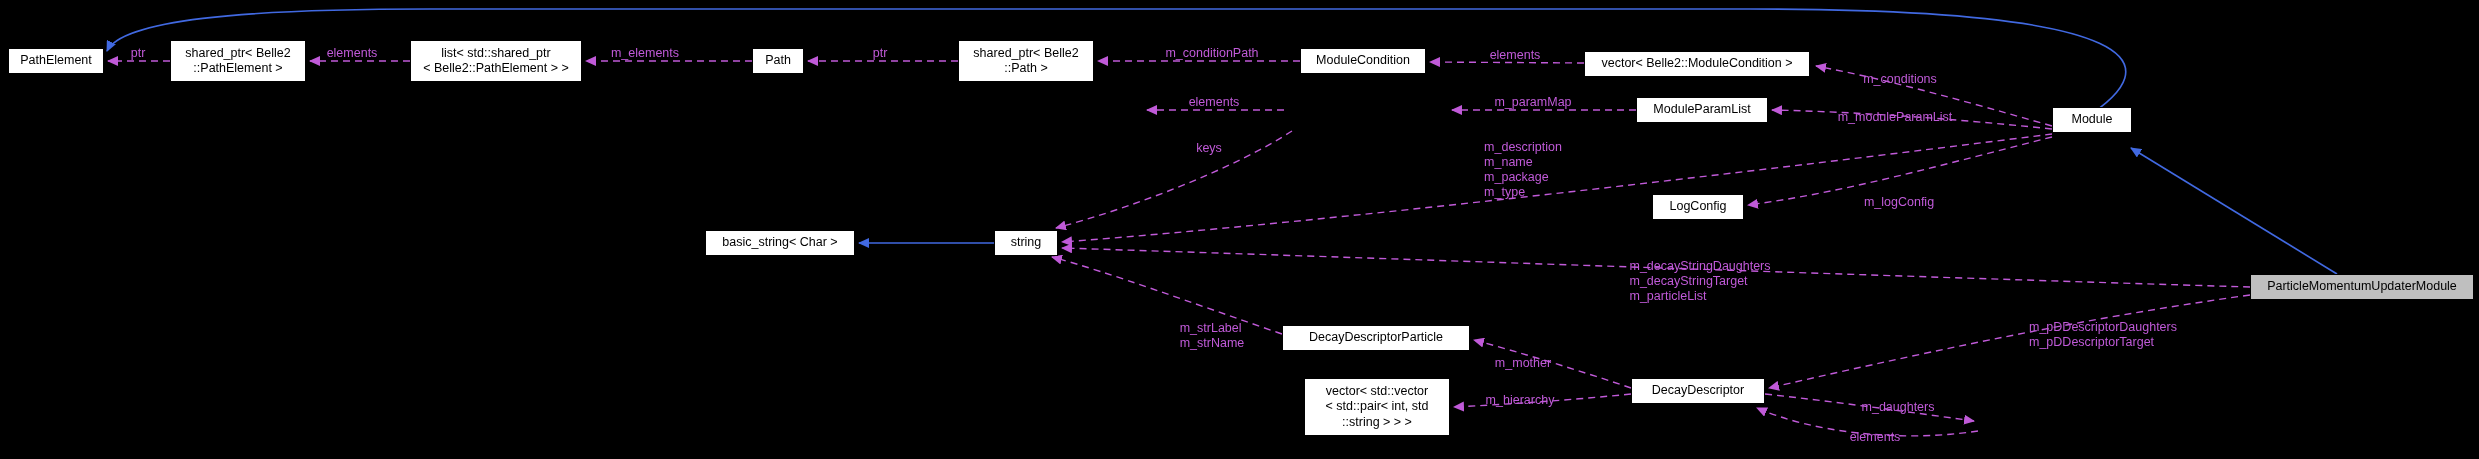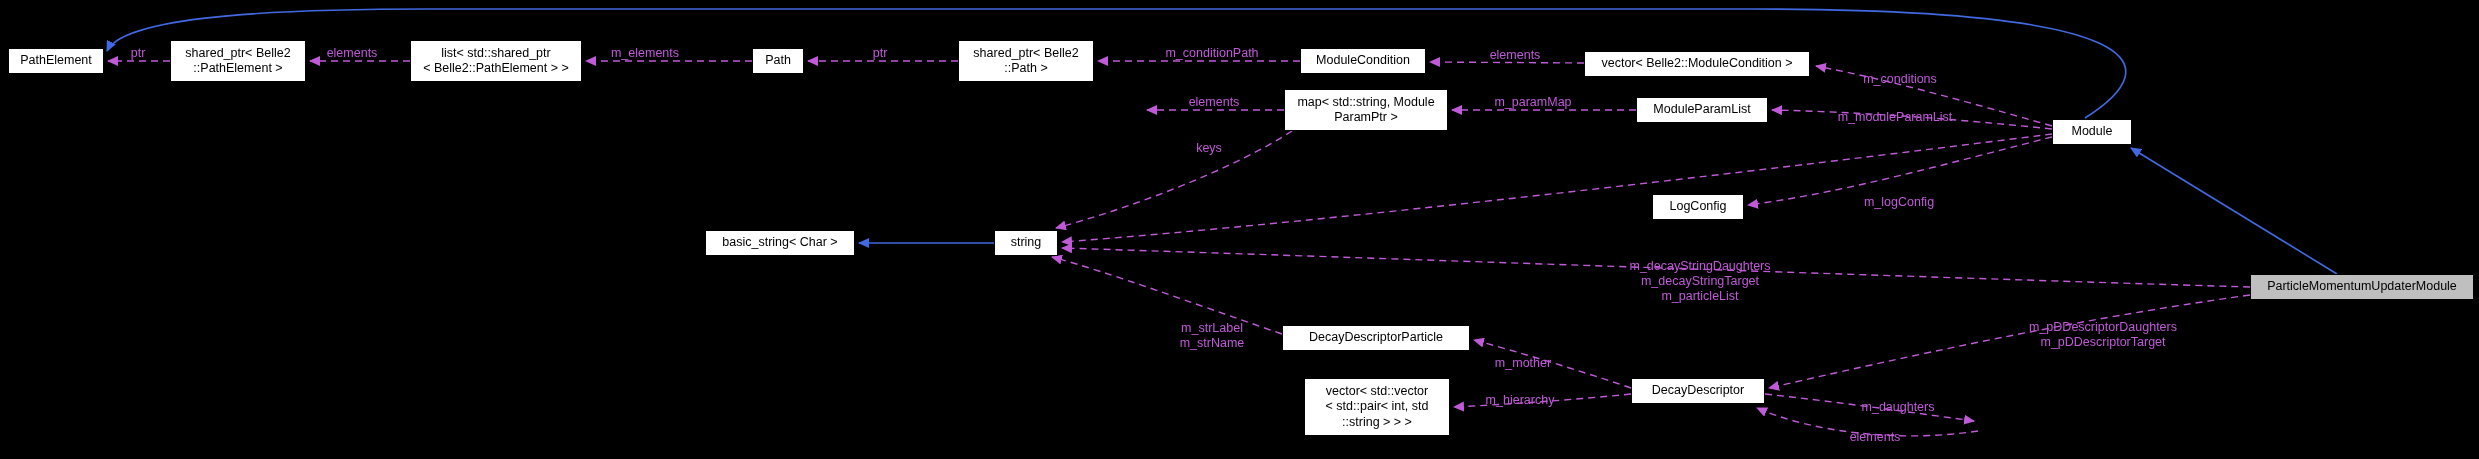--- a/index.html
+++ b/index.html
@@ -19,21 +19,21 @@
     display:flex;align-items:center;justify-content:center;
     background:var(--node-fill,#fff);color:var(--node-text,#000);
     border:1px solid var(--node-border,#000);
     font-size:12.5px;line-height:15.5px;text-align:center;white-space:pre-line;
     cursor:pointer;
   }
   .node.highlight{background:var(--highlight-fill,#bfbfbf);}
   .elabel{
     position:absolute;transform:translate(-50%,-50%);
     color:var(--usage-edge,#c05ad8);
-    font-size:12.5px;line-height:15px;text-align:center;white-space:pre-line;
+    font-size:12.5px;line-height:15px;white-space:pre-line;
   }
 </style>
 </head>
 <body>
 
 <div class="canvas">
 
   <svg class="edges" width="2479" height="459" viewBox="0 0 2479 459">
     <defs>
       <marker id="mu" markerUnits="userSpaceOnUse" markerWidth="12" markerHeight="10" refX="10" refY="5" orient="auto">
@@ -73,24 +73,22 @@
   <div class="node" style="left:8px;top:48px;width:96px;height:26px">PathElement</div>
   <div class="node" style="left:170px;top:40px;width:136px;height:42px">shared_ptr&lt; Belle2
 ::PathElement &gt;</div>
   <div class="node" style="left:410px;top:40px;width:172px;height:42px">list&lt; std::shared_ptr
 &lt; Belle2::PathElement &gt; &gt;</div>
   <div class="node" style="left:752px;top:48px;width:52px;height:26px">Path</div>
   <div class="node" style="left:958px;top:40px;width:136px;height:42px">shared_ptr&lt; Belle2
 ::Path &gt;</div>
   <div class="node" style="left:1300px;top:48px;width:126px;height:26px">ModuleCondition</div>
   <div class="node" style="left:1584px;top:51px;width:226px;height:26px">vector&lt; Belle2::ModuleCondition &gt;</div>
-  <div class="node" style="left:1284px;top:89px;width:164px;height:42px">map&lt; std::string, Module
-ParamPtr &gt;</div>
   <div class="node" style="left:1636px;top:97px;width:132px;height:26px">ModuleParamList</div>
-  <div class="node" style="left:2052px;top:119px;width:80px;height:26px">Module</div>
+  <div class="node" style="left:2052px;top:107px;width:80px;height:26px">Module</div>
   <div class="node" style="left:1652px;top:194px;width:92px;height:26px">LogConfig</div>
   <div class="node" style="left:705px;top:230px;width:150px;height:26px">basic_string&lt; Char &gt;</div>
   <div class="node" style="left:994px;top:230px;width:64px;height:26px">string</div>
   <div class="node" style="left:1282px;top:325px;width:188px;height:26px">DecayDescriptorParticle</div>
   <div class="node" style="left:1304px;top:378px;width:146px;height:58px">vector&lt; std::vector
 &lt; std::pair&lt; int, std
 ::string &gt; &gt; &gt;</div>
   <div class="node" style="left:1631px;top:378px;width:134px;height:26px">DecayDescriptor</div>
   <div class="node highlight" style="left:2250px;top:274px;width:224px;height:26px">ParticleMomentumUpdaterModule</div>
 
@@ -98,20 +96,24 @@
   <div class="elabel" style="left:352px;top:53px">elements</div>
   <div class="elabel" style="left:645px;top:53px">m_elements</div>
   <div class="elabel" style="left:880px;top:53px">ptr</div>
   <div class="elabel" style="left:1212px;top:53px">m_conditionPath</div>
   <div class="elabel" style="left:1515px;top:55px">elements</div>
   <div class="elabel" style="left:1900px;top:79px">m_conditions</div>
   <div class="elabel" style="left:1214px;top:102px">elements</div>
   <div class="elabel" style="left:1533px;top:102px">m_paramMap</div>
   <div class="elabel" style="left:1895px;top:117px">m_moduleParamList</div>
   <div class="elabel" style="left:1209px;top:148px">keys</div>
+  <div class="elabel" style="left:1523px;top:170px">m_description
+m_name
+m_package
+m_type</div>
   <div class="elabel" style="left:1899px;top:202px">m_logConfig</div>
   <div class="elabel" style="left:1700px;top:281px">m_decayStringDaughters
 m_decayStringTarget
 m_particleList</div>
   <div class="elabel" style="left:1212px;top:336px">m_strLabel
 m_strName</div>
   <div class="elabel" style="left:1523px;top:363px">m_mother</div>
   <div class="elabel" style="left:1520px;top:400px">m_hierarchy</div>
   <div class="elabel" style="left:2103px;top:335px">m_pDDescriptorDaughters
 m_pDDescriptorTarget</div>

